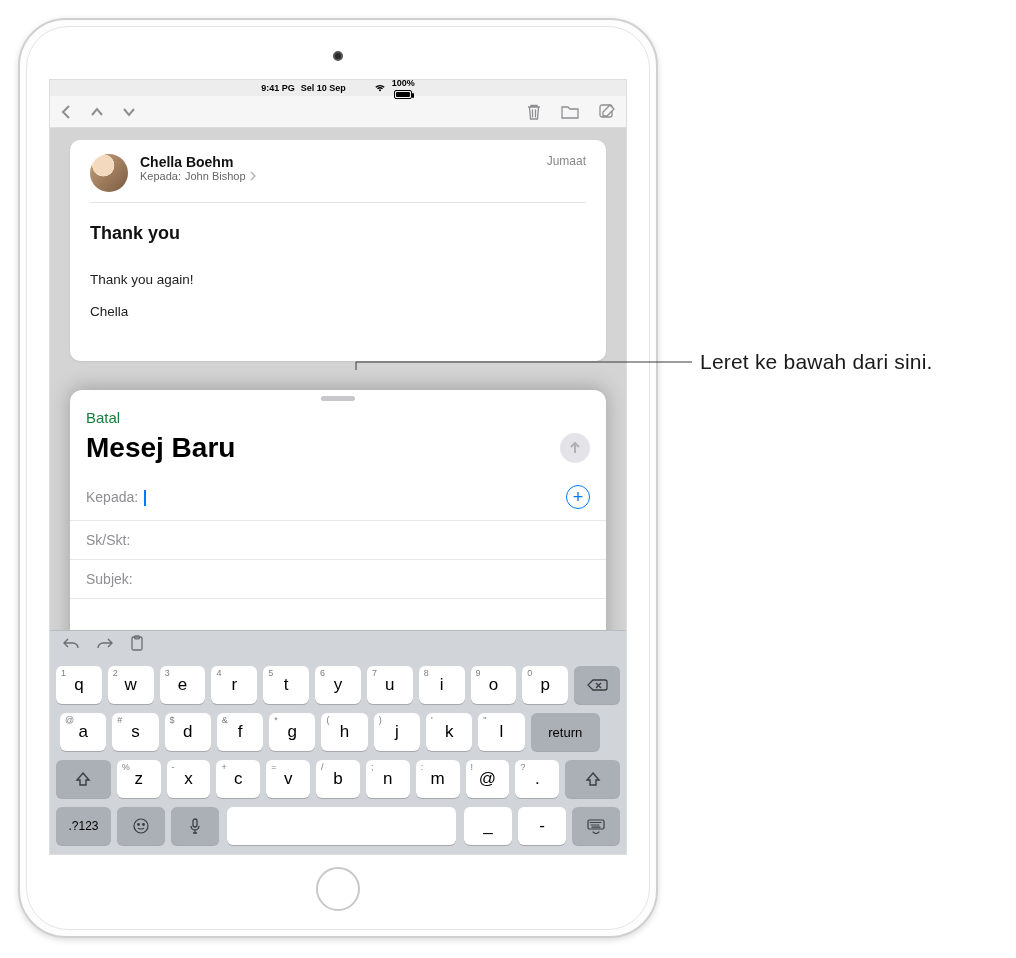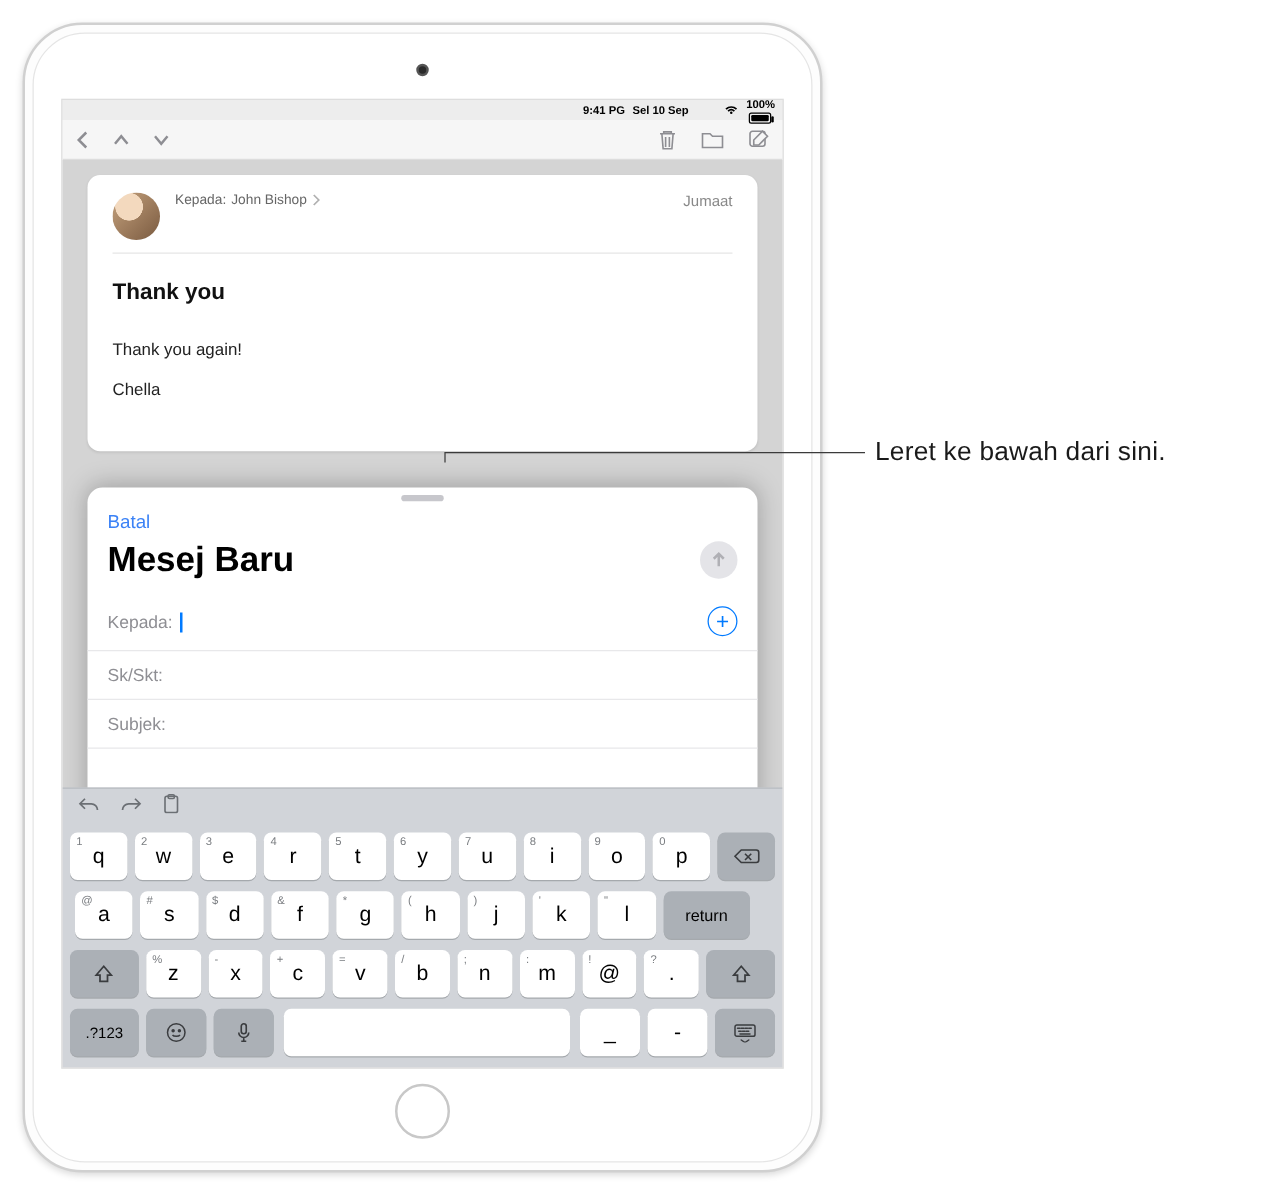--- a/index.html
+++ b/index.html
@@ -26,21 +26,21 @@
     position: absolute; bottom: 18px; left: 50%; transform: translateX(-50%);
     width: 44px; height: 44px; border-radius: 50%; border: 2px solid #c8c8c8; background: #fff;
   }
   .screen {
     position: absolute; left: 22px; right: 22px; top: 52px; bottom: 74px;
     background: #f2f2f2; overflow: hidden; border: 1px solid #ddd;
   }
 
   
   .statusbar {
-    height: 16px; display: flex; align-items: center; justify-content: flex-end;
+    height: 16px; display: flex; align-items: center; justify-content: center;
     padding: 0 6px; font-size: 9px; font-weight: 600; color: #000; background: rgba(0,0,0,0.02); gap: 28px;
   }
   .statusbar .left, .statusbar .right { display: flex; gap: 6px; align-items: center; }
   .battery { display: inline-flex; align-items: center; gap: 2px; flex-direction: column; }
   .battery-body { width: 18px; height: 9px; border: 1px solid #000; border-radius: 2px; position: relative; }
   .battery-body::after { content:""; position:absolute; right:-3px; top:2px; width:2px; height:5px; background:#000; border-radius:1px;}
   .battery-fill { position:absolute; left:1px; top:1px; bottom:1px; right:1px; background:#000; border-radius:1px;}
 
   
   .mail-toolbar {
@@ -70,21 +70,21 @@
   .msg-body p { margin-bottom:12px; }
 
   
   .compose {
     position:absolute; left:20px; right:20px; top:310px; height:268px;
     background:#fff; border-radius:12px 12px 0 0; box-shadow: 0 -2px 20px rgba(0,0,0,0.25);
     display:flex; flex-direction:column;
   }
   .grabber { width:34px; height:5px; background:#c7c7cc; border-radius:3px; margin:6px auto 2px; }
   .compose-top { display:flex; justify-content:space-between; align-items:flex-start; padding:2px 16px 0; }
-  .cancel { color:#3b82f6; font-size:15px; padding-top:4px; }
+  .cancel { color:#15803d; font-size:15px; padding-top:4px; }
   .compose-title-row { display:flex; align-items:center; padding: 6px 16px 10px; }
   .compose-title { font-size:28px; font-weight:800; flex:1; }
   .send-btn { width:30px; height:30px; border-radius:50%; background:#e4e4e8; display:flex; align-items:center; justify-content:center; }
   .send-btn svg { stroke:#b0b0b5; }
   .field-row { display:flex; align-items:center; padding:11px 16px; border-bottom:1px solid #e8e8ea; font-size:14px; }
   .field-label { color:#8e8e93; margin-right:6px; }
   .field-input { flex:1; border:none; outline:none; font-size:14px; }
   .cursor { display:inline-block; width:1.5px; height:16px; background:#007aff; vertical-align:middle; animation:blink 1s steps(1) infinite;}
   @keyframes blink { 50% { opacity:0; } }
   .add-contact { width:24px; height:24px; border:1.5px solid #007aff; border-radius:50%; display:flex; align-items:center; justify-content:center; color:#007aff; font-size:18px; line-height:1; }
@@ -191,20 +191,21 @@
                 </svg>
             </span>
           </div>
         </div>
 
         <div class="bg-dim"></div>
         <div class="bg-message">
           <div class="msg-header">
             <div class="avatar"></div>
             <div class="sender-block">
+              <div class="sender-name">Chella Boehm</div>
               <div class="to-line">
                 <span>Kepada:</span>
                 <span>John Bishop</span>
                 <svg width="7" height="10" viewBox="0 0 7 10">
                     <path d="M1 1l4 4-4 4" fill="none" stroke="#b0b0b0" stroke-width="1.4"></path>
                   </svg>
               </div>
             </div>
             <div class="msg-date">Jumaat</div>
           </div>

